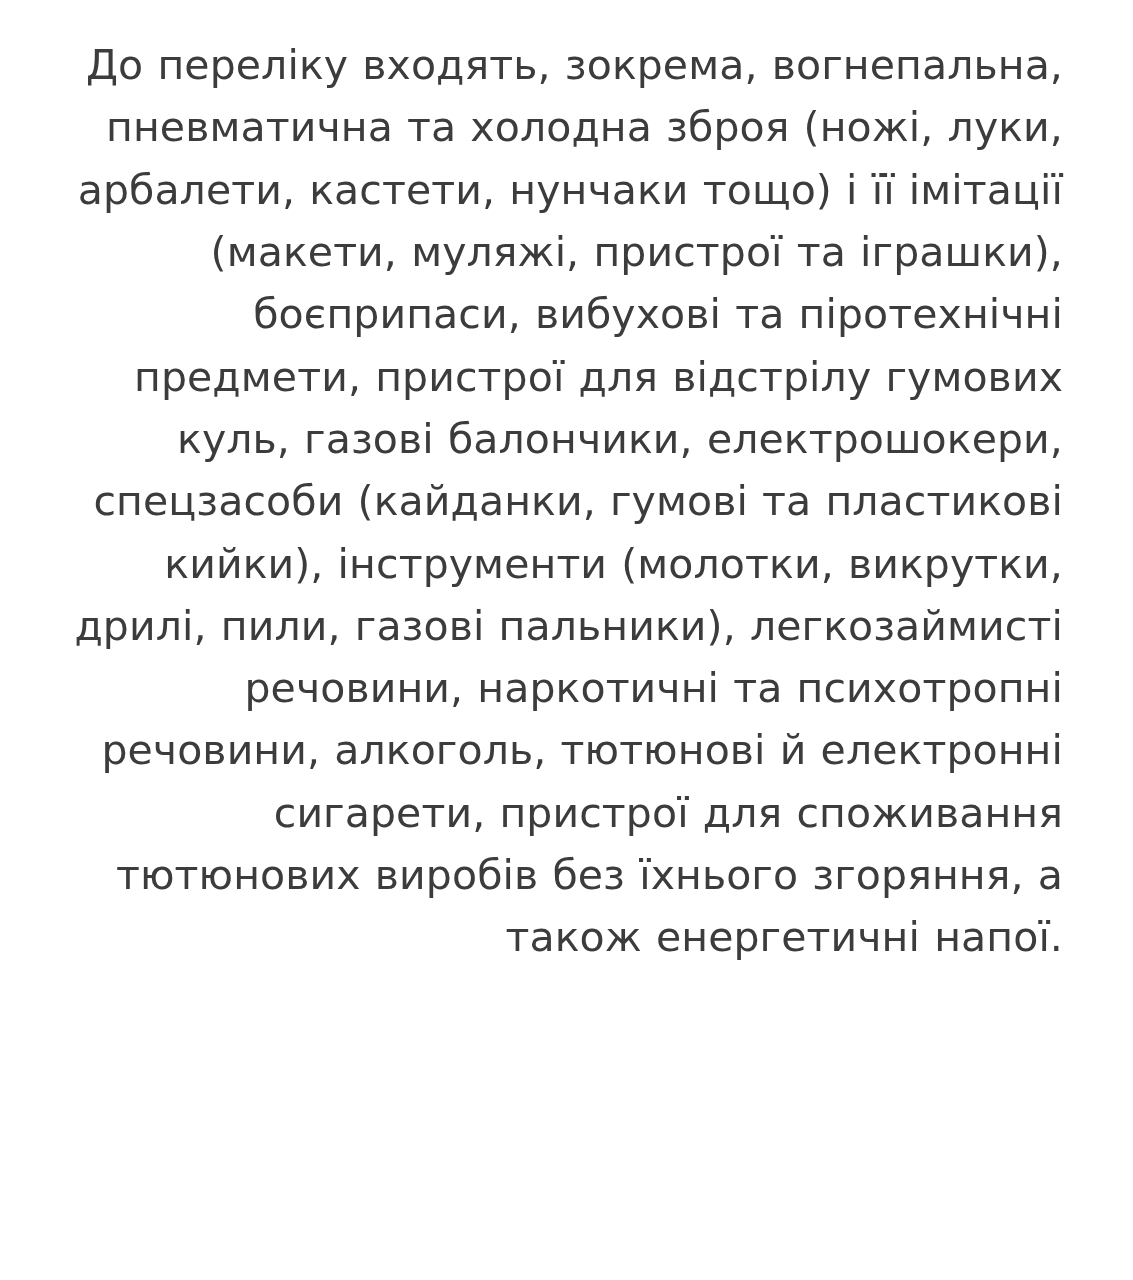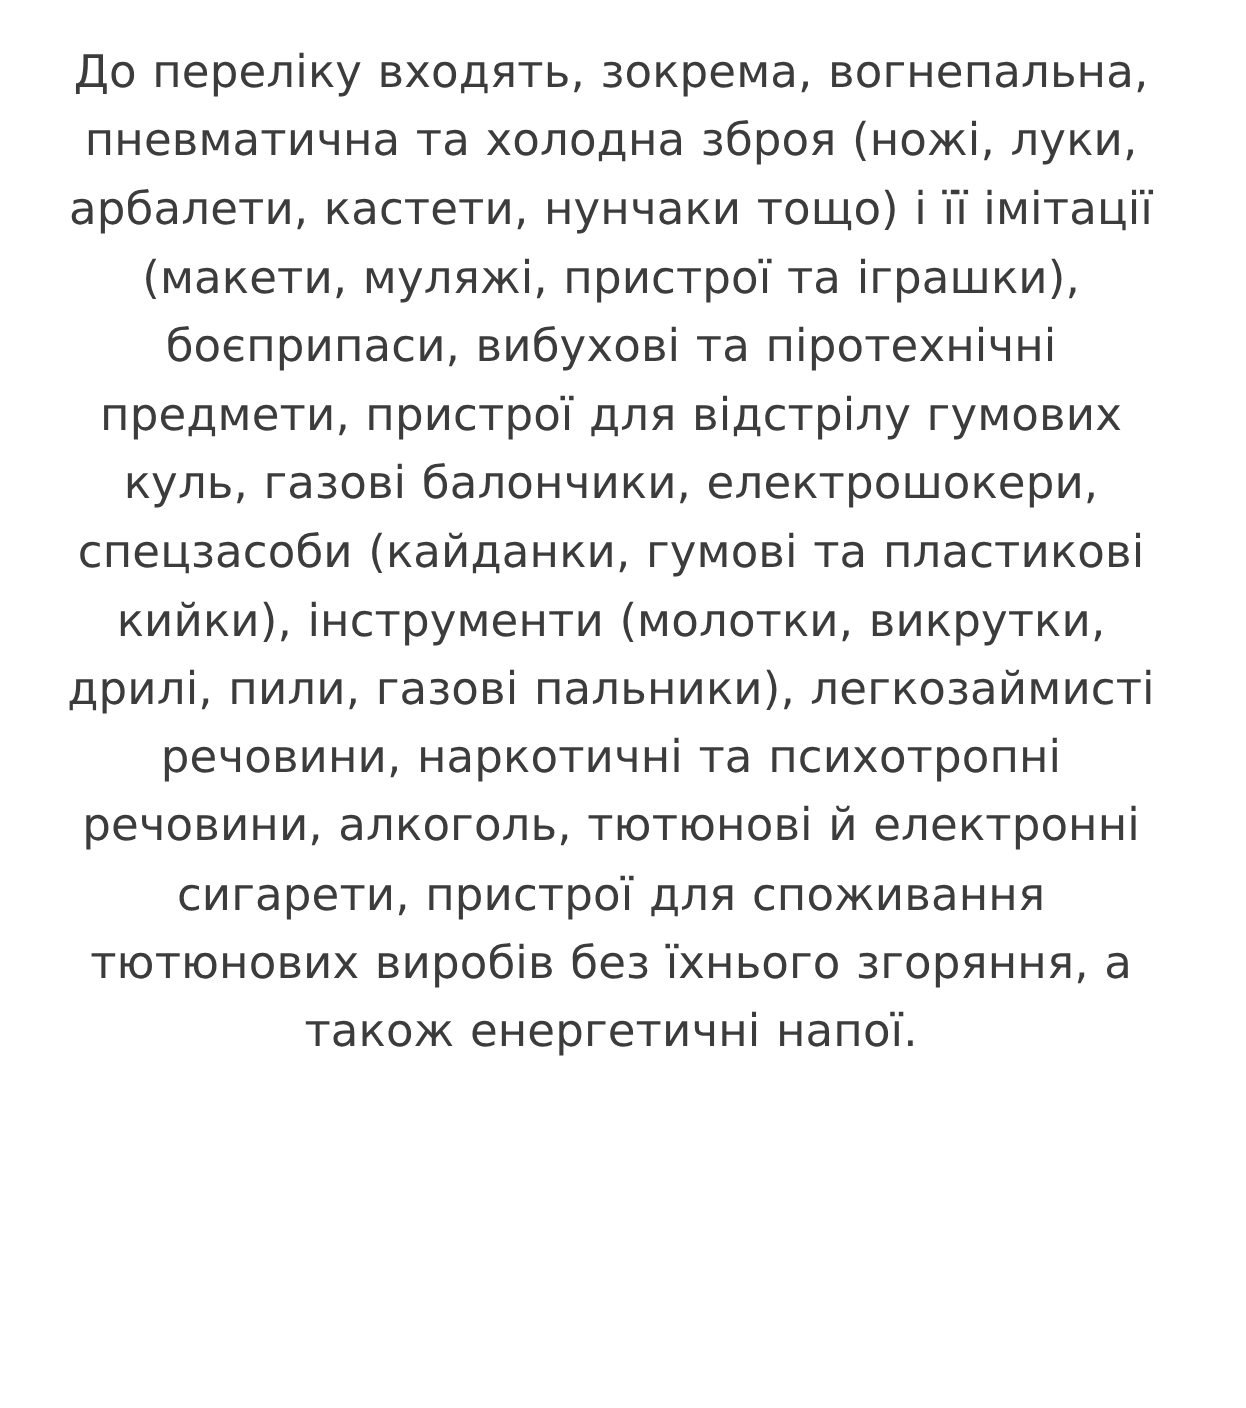--- a/index.html
+++ b/index.html
@@ -20,21 +20,21 @@
     padding: 34px 70px 30px 48px;
     background: #ffffff;
   }
   .body-paragraph {
     margin: 0;
     color: #3c3c3c;
     font-size: 41px;
     line-height: 1.52;
     font-weight: 400;
     letter-spacing: 0.1px;
-    text-align: center;
+    text-align: right;
     word-spacing: 1px;
   }
 </style>
 </head>
 <body>
 
 <div class="page">
   <p class="body-paragraph">До переліку входять, зокрема, вогнепальна, пневматична та холодна зброя (ножі, луки, арбалети, кастети, нунчаки тощо) і її імітації (макети, муляжі, пристрої та іграшки), боєприпаси, вибухові та піротехнічні предмети, пристрої для відстрілу гумових куль, газові балончики, електрошокери, спецзасоби (кайданки, гумові та пластикові кийки), інструменти (молотки, викрутки, дрилі, пили, газові пальники), легкозаймисті речовини, наркотичні та психотропні речовини, алкоголь, тютюнові й електронні сигарети, пристрої для споживання тютюнових виробів без їхнього згоряння, а також енергетичні напої.</p>
 </div>
 

